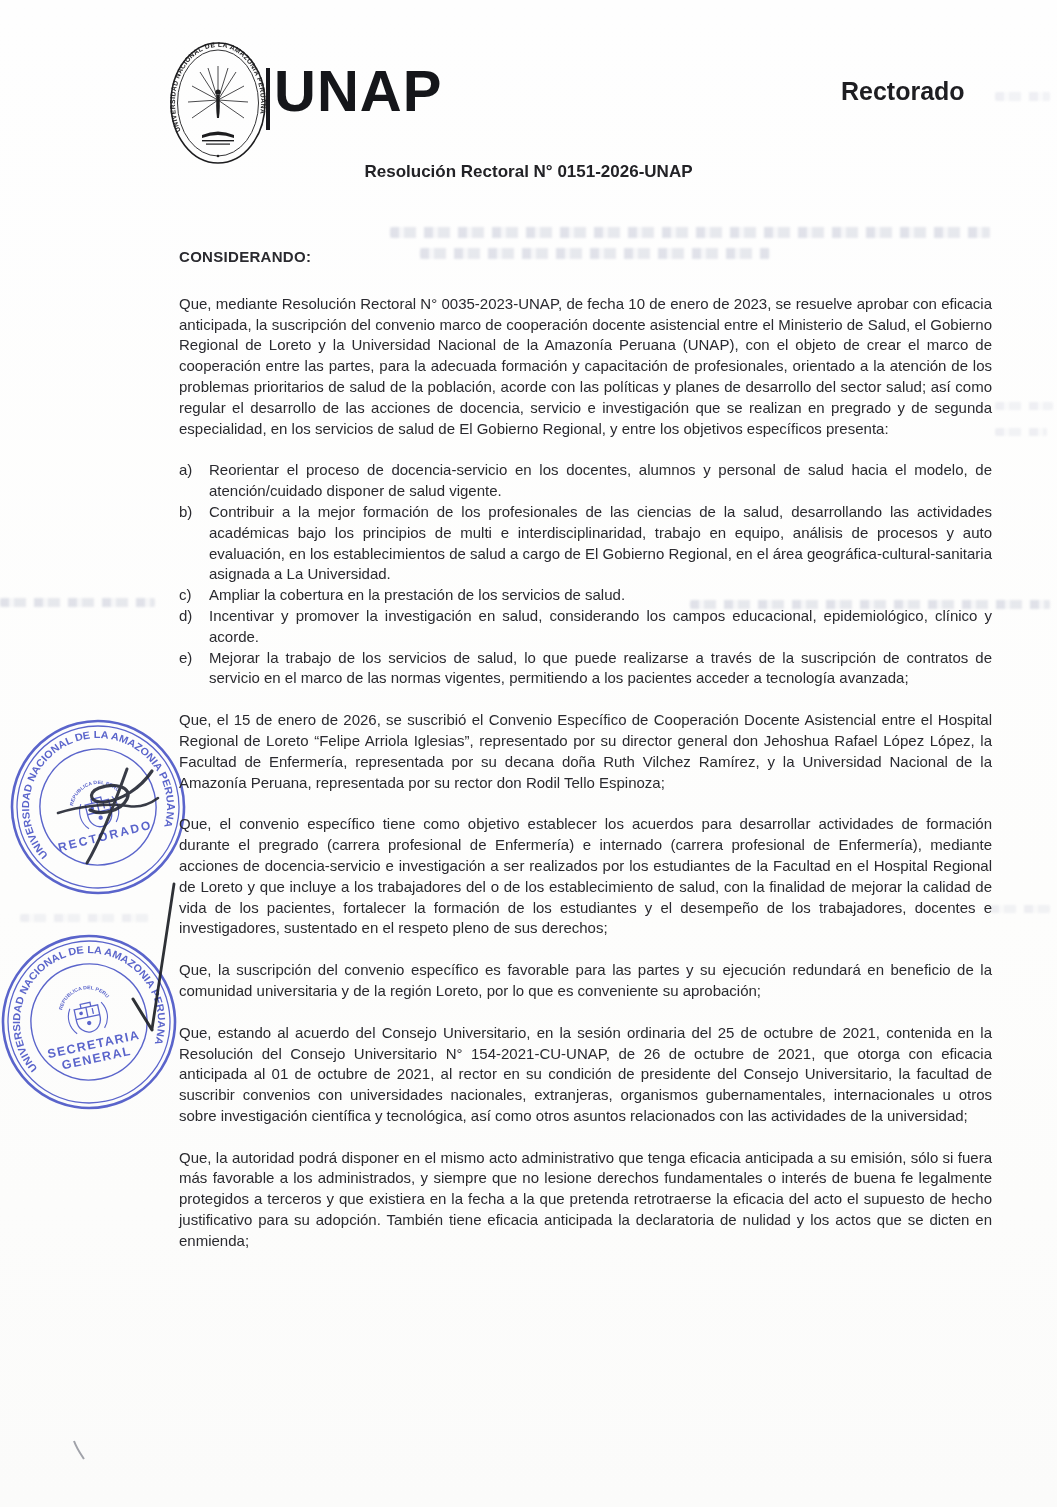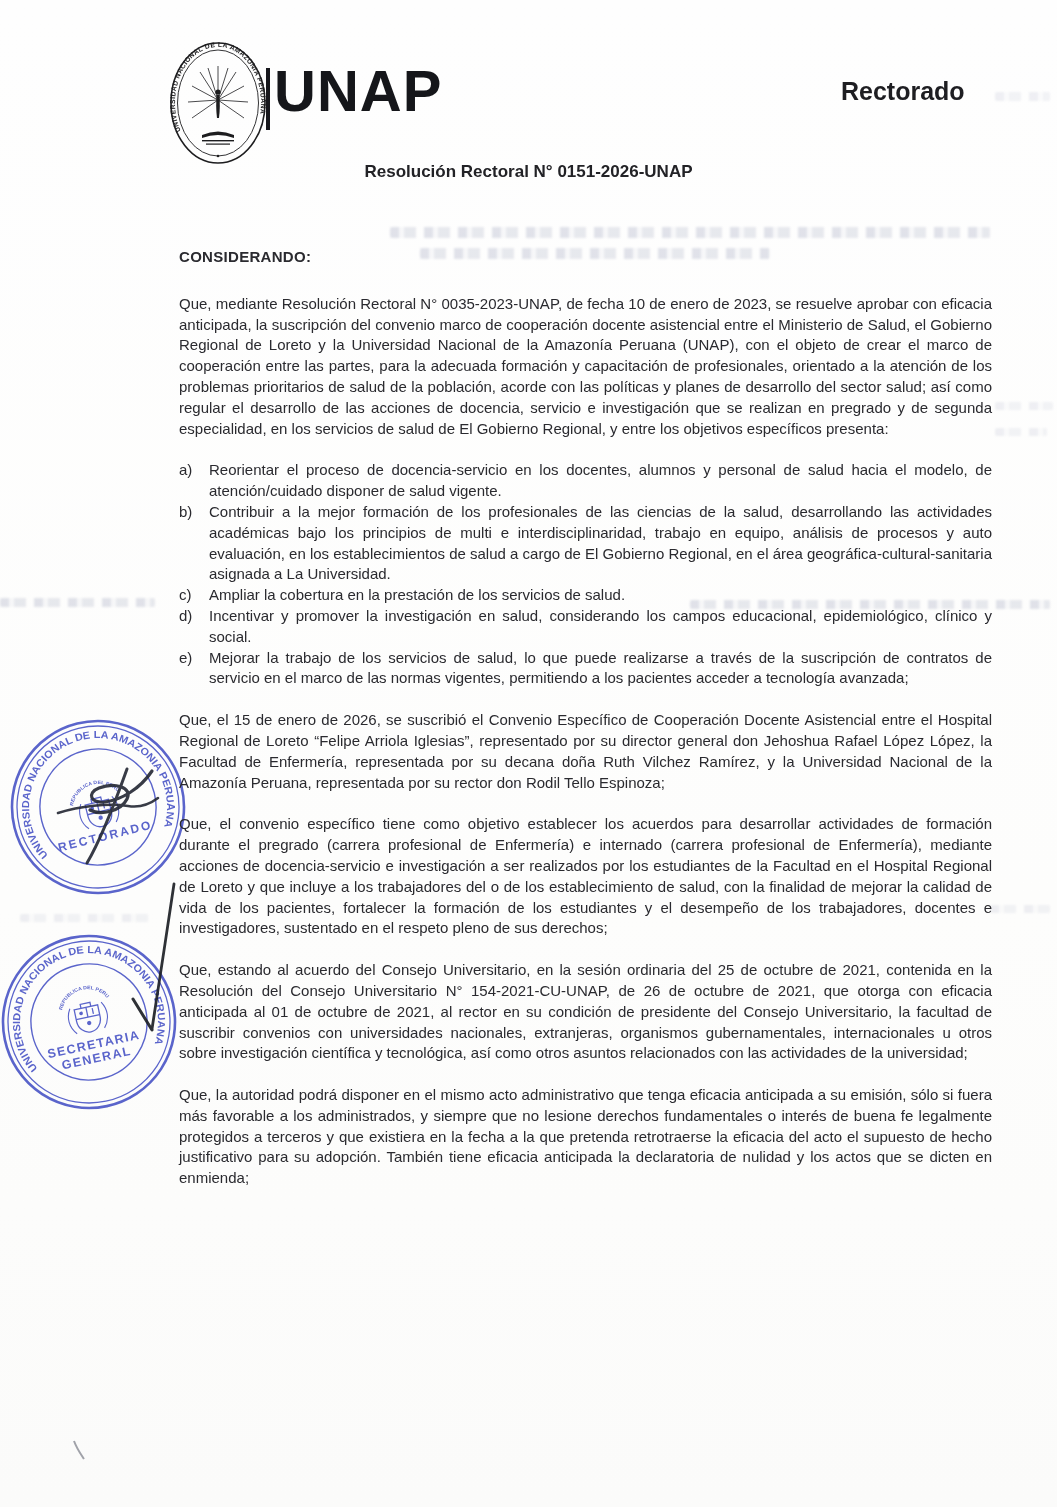--- a/index.html
+++ b/index.html
@@ -167,30 +167,31 @@
       <div class="obj">
         <span class="marker">b)</span>
         <span class="txt">Contribuir a la mejor formación de los profesionales de las ciencias de la salud, desarrollando las actividades académicas bajo los principios de multi e interdisciplinaridad, trabajo en equipo, análisis de procesos y auto evaluación, en los establecimientos de salud a cargo de El Gobierno Regional, en el área geográfica-cultural-sanitaria asignada a La Universidad.</span>
       </div>
       <div class="obj">
         <span class="marker">c)</span>
         <span class="txt">Ampliar la cobertura en la prestación de los servicios de salud.</span>
       </div>
       <div class="obj">
         <span class="marker">d)</span>
-        <span class="txt">Incentivar y promover la investigación en salud, considerando los campos educacional, epidemiológico, clínico y social.</span>
+        <span class="txt">Incentivar y promover la investigación en salud, considerando los campos educacional, epidemiológico, clínico y acorde.</span>
       </div>
       <div class="obj">
         <span class="marker">e)</span>
         <span class="txt">Mejorar la trabajo de los servicios de salud, lo que puede realizarse a través de la suscripción de contratos de servicio en el marco de las normas vigentes, permitiendo a los pacientes acceder a tecnología avanzada;</span>
       </div>
     </div>
 
     <p class="bp">Que, el 15 de enero de 2026, se suscribió el Convenio Específico de Cooperación Docente Asistencial entre el Hospital Regional de Loreto “Felipe Arriola Iglesias”, representado por su director general don Jehoshua Rafael López López, la Facultad de Enfermería, representada por su decana doña Ruth Vilchez Ramírez, y la Universidad Nacional de la Amazonía Peruana, representada por su rector don Rodil Tello Espinoza;</p>
     <p class="bp">Que, el convenio específico tiene como objetivo establecer los acuerdos para desarrollar actividades de formación durante el pregrado (carrera profesional de Enfermería) e internado (carrera profesional de Enfermería), mediante acciones de docencia-servicio e investigación a ser realizados por los estudiantes de la Facultad en el Hospital Regional de Loreto y que incluye a los trabajadores del o de los establecimiento de salud, con la finalidad de mejorar la calidad de vida de los pacientes, fortalecer la formación de los estudiantes y el desempeño de los trabajadores, docentes e investigadores, sustentado en el respeto pleno de sus derechos;</p>
+    <p class="bp">Que, la suscripción del convenio específico es favorable para las partes y su ejecución redundará en beneficio de la comunidad universitaria y de la región Loreto, por lo que es conveniente su aprobación;</p>
     <p class="bp">Que, estando al acuerdo del Consejo Universitario, en la sesión ordinaria del 25 de octubre de 2021, contenida en la Resolución del Consejo Universitario N° 154-2021-CU-UNAP, de 26 de octubre de 2021, que otorga con eficacia anticipada al 01 de octubre de 2021, al rector en su condición de presidente del Consejo Universitario, la facultad de suscribir convenios con universidades nacionales, extranjeras, organismos gubernamentales, internacionales u otros sobre investigación científica y tecnológica, así como otros asuntos relacionados con las actividades de la universidad;</p>
     <p class="bp">Que, la autoridad podrá disponer en el mismo acto administrativo que tenga eficacia anticipada a su emisión, sólo si fuera más favorable a los administrados, y siempre que no lesione derechos fundamentales o interés de buena fe legalmente protegidos a terceros y que existiera en la fecha a la que pretenda retrotraerse la eficacia del acto el supuesto de hecho justificativo para su adopción. También tiene eficacia anticipada la declaratoria de nulidad y los actos que se dicten en enmienda;</p>
   </div>
 
   <svg class="ink-overlay" width="1057" height="1507" viewBox="0 0 1057 1507" xmlns="http://www.w3.org/2000/svg">
     <g fill="none" stroke="#232733" stroke-linecap="round" opacity="0.9">
       <path d="M152,771 C140,789 121,800 105,802 C91,804 86,793 99,788 C114,782 133,787 127,799 C121,811 101,816 90,810" stroke-width="3.2"></path>
       <path d="M127,769 C117,797 103,836 87,863" stroke-width="3"></path>
       <path d="M58,813 C80,806 108,803 128,806 C140,808 150,804 158,798" stroke-width="2.6"></path>
     </g>

